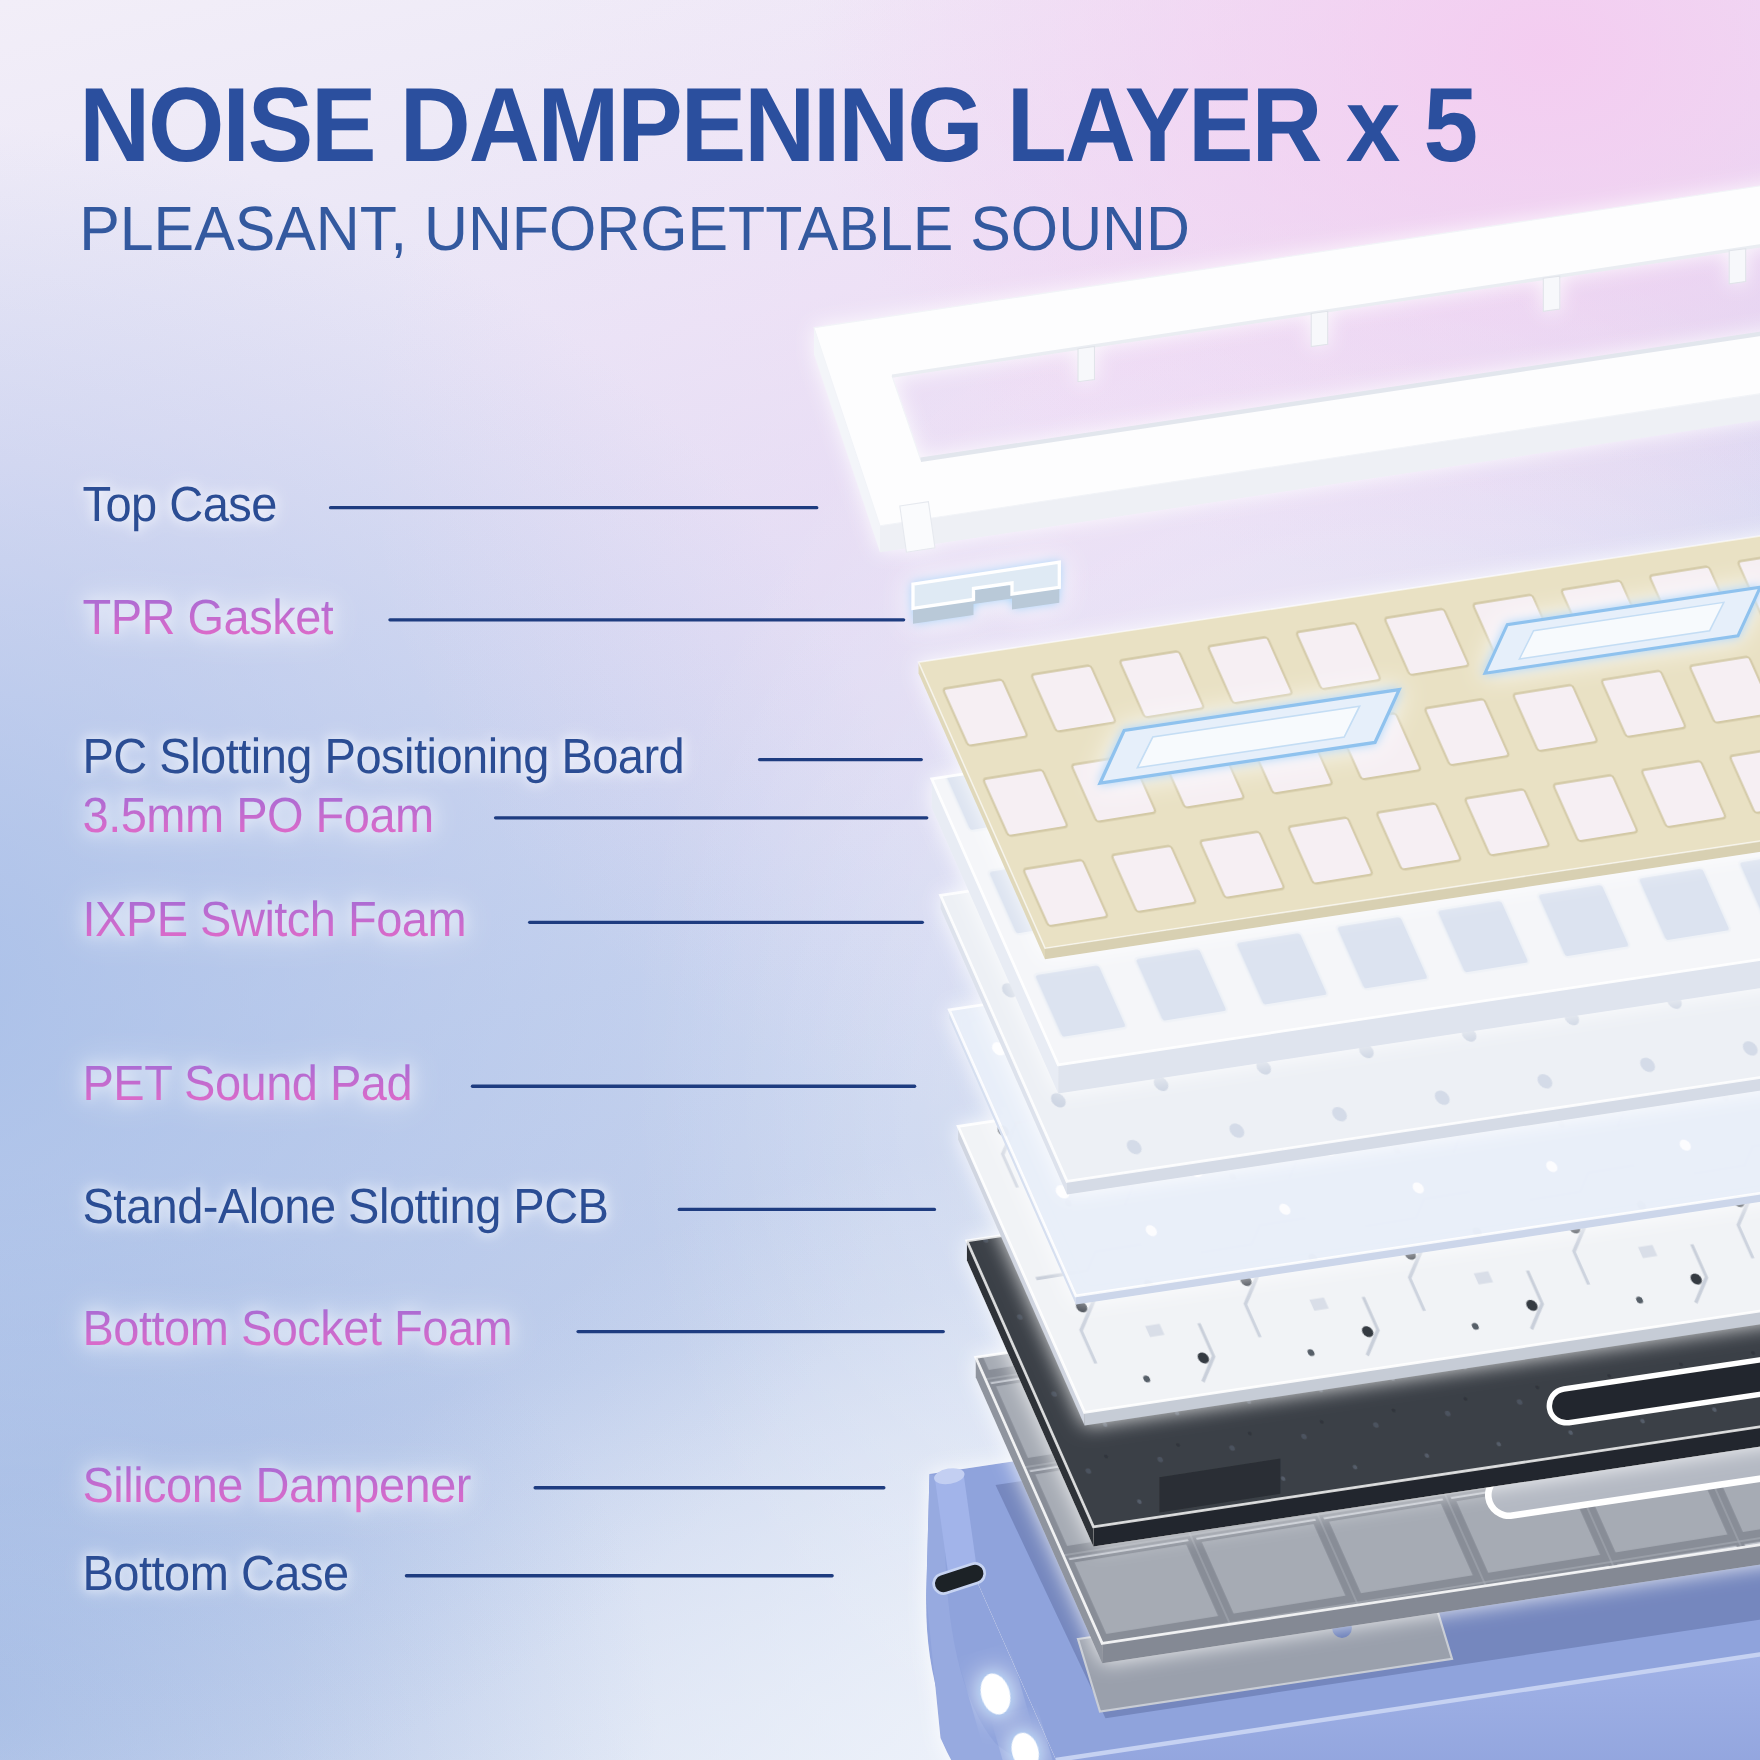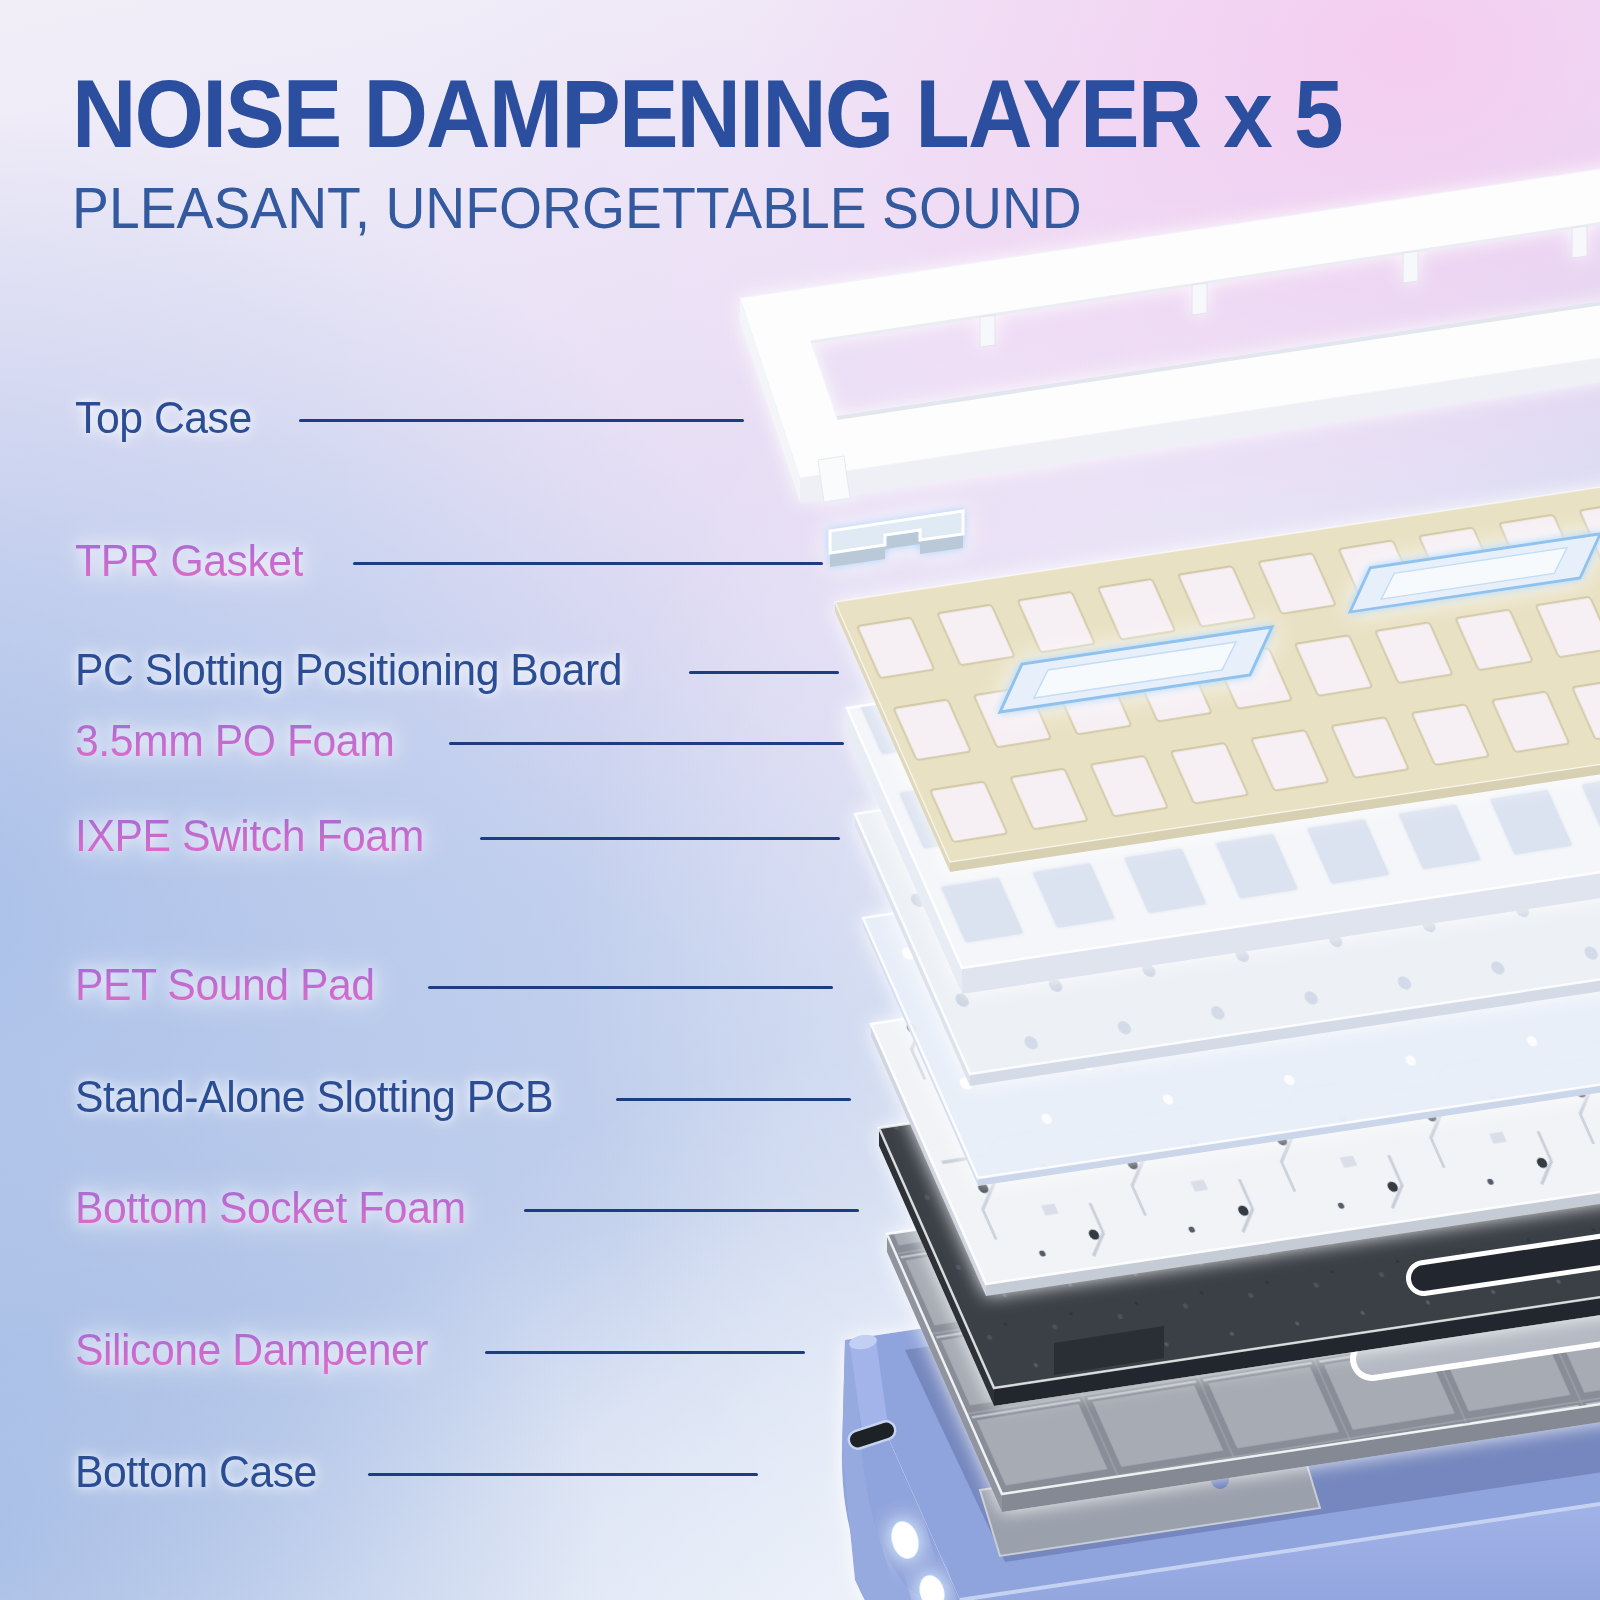--- a/index.html
+++ b/index.html
@@ -44,22 +44,22 @@
     filter:drop-shadow(0 0 7px rgba(255,255,255,.9)) drop-shadow(0 0 16px rgba(255,255,255,.6));
   }
   @supports ((background-clip:text) or (-webkit-background-clip:text)){
     .txt.grad{
       background-image:linear-gradient(180deg,var(--c-label-gradient-start,#9e6cd6),var(--c-label-gradient-end,#ea6ac6));
       -webkit-background-clip:text;background-clip:text;
       color:transparent;-webkit-text-fill-color:transparent;
     }
   }
   .leader{height:3px;background:var(--c-leader-line,#1e3c80);margin-left:38px;margin-top:4px;border-radius:2px;}
-  .r1{top:388px}.r2{top:531px}.r3{top:640px}.r4{top:711px}.r5{top:806px}
-  .r6{top:955px}.r7{top:1067px}.r8{top:1178px}.r9{top:1320px}.r10{top:1442px}
+  .r1{top:429px}.r2{top:531px}.r3{top:658px}.r4{top:711px}.r5{top:806px}
+  .r6{top:955px}.r7{top:1067px}.r8{top:1178px}.r9{top:1320px}.r10{top:1400px}
   .r1 .leader{width:445px}.r2 .leader{width:470px}.r3 .leader{width:150px}
   .r4 .leader{width:395px}.r5 .leader{width:360px}.r6 .leader{width:405px}
   .r7 .leader{width:235px}.r8 .leader{width:335px}.r9 .leader{width:320px}
   .r10 .leader{width:390px}
 </style>
 </head>
 <body>
 
 <svg class="scene" viewBox="0 0 1600 1600" aria-hidden="true">
   <defs>

